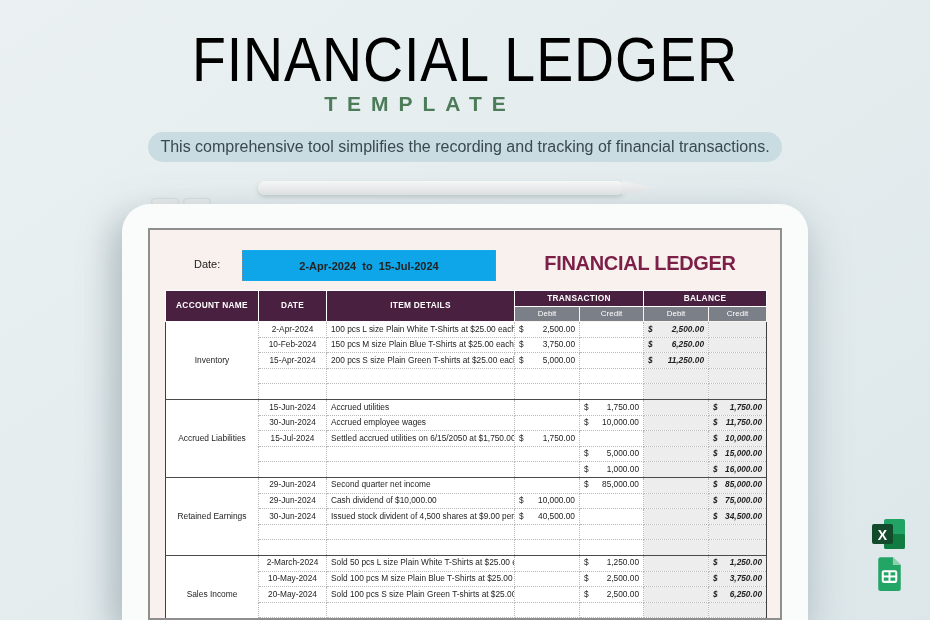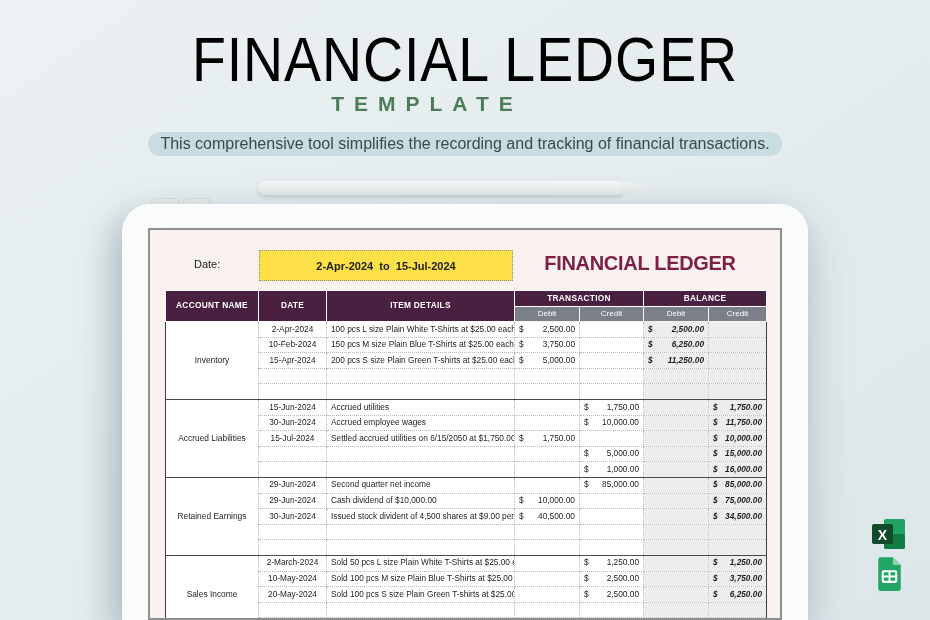--- a/index.html
+++ b/index.html
@@ -3,23 +3,23 @@
 <meta charset="utf-8">
 <style>
   html,body{margin:0;padding:0;background:#dfe8ea;font-family:"Liberation Sans",sans-serif;}
   #page{position:relative;width:930px;height:620px;overflow:hidden;
         background:linear-gradient(145deg,var(--page_bg_top) 0%,var(--page_bg_bottom) 100%);}
 
   
   .main-title{position:absolute;top:24px;left:0;width:930px;text-align:center;
 al    color:var(--title);font-size:59px;font-weight:400;letter-spacing:1px;
     transform:scale(.94,1.06);transform-origin:center top;}
-  .subtitle{position:absolute;top:92px;left:16px;width:812px;text-align:center;
+  .subtitle{position:absolute;top:92px;left:9px;width:812px;text-align:center;
     color:var(--subtitle);font-size:21px;font-weight:700;letter-spacing:10px;text-indent:10px;}
-  .banner{position:absolute;left:148px;top:132px;width:634px;height:24px;border-radius:16px;
+  .banner{position:absolute;left:148px;top:132px;width:634px;height:30px;border-radius:16px;
     background:var(--banner_bg);display:flex;align-items:center;justify-content:center;
     color:var(--banner_text);font-size:16px;}
 
   
   .stylus-body{position:absolute;left:258px;top:181px;width:366px;height:14px;border-radius:8px;
     background:linear-gradient(180deg,#f7f8f8 0%,#eceeee 55%,#e3e6e6 100%);
     box-shadow:0 2px 4px rgba(120,135,140,.35);}
   .stylus-tip{position:absolute;left:622px;top:181px;width:34px;height:14px;
     background:linear-gradient(180deg,#f2f4f4,#e2e5e5);
     clip-path:polygon(0 0,100% 50%,0 100%);}
@@ -28,21 +28,21 @@
   .tablet-button{position:absolute;top:199px;height:6px;border-radius:3px;background:#e9ecec;
     box-shadow:0 0 2px rgba(130,140,145,.5);}
   .tablet{position:absolute;left:122px;top:204px;width:686px;height:416px;
     border-radius:28px 28px 0 0;background:#fafbfb;
     box-shadow:0 16px 44px rgba(95,115,125,.35), -14px 10px 26px rgba(95,115,125,.18);}
   .screen{position:absolute;left:148px;top:228px;width:634px;height:392px;
     border:2px solid #8f8f8f;box-sizing:border-box;background:var(--sheet_bg);overflow:hidden;}
 
   
   .date-label{position:absolute;left:44px;top:28px;font-size:11px;font-weight:400;color:#222;}
-  .date-box{position:absolute;left:109px;top:20px;width:252px;height:29px;background:#fde047;
+  .date-box{position:absolute;left:92px;top:20px;width:252px;height:29px;background:#0ea5e9;
     border:1px dotted #8a8a8a;display:flex;align-items:center;justify-content:center;
     font-size:11px;font-weight:700;color:#222;white-space:pre;}
   .sheet-title{position:absolute;left:392px;top:21px;width:196px;text-align:center;
     font-size:20px;font-weight:700;letter-spacing:-.3px;color:var(--sheet_title);
     transform:scaleY(1.05);transform-origin:top;}
 
   
   table.ledger{position:absolute;left:15px;top:60px;width:601px;border-collapse:collapse;
     table-layout:fixed;font-size:8.3px;color:#1d1d1d;background:#fff;
     border:1px solid #3f3f3f;}

